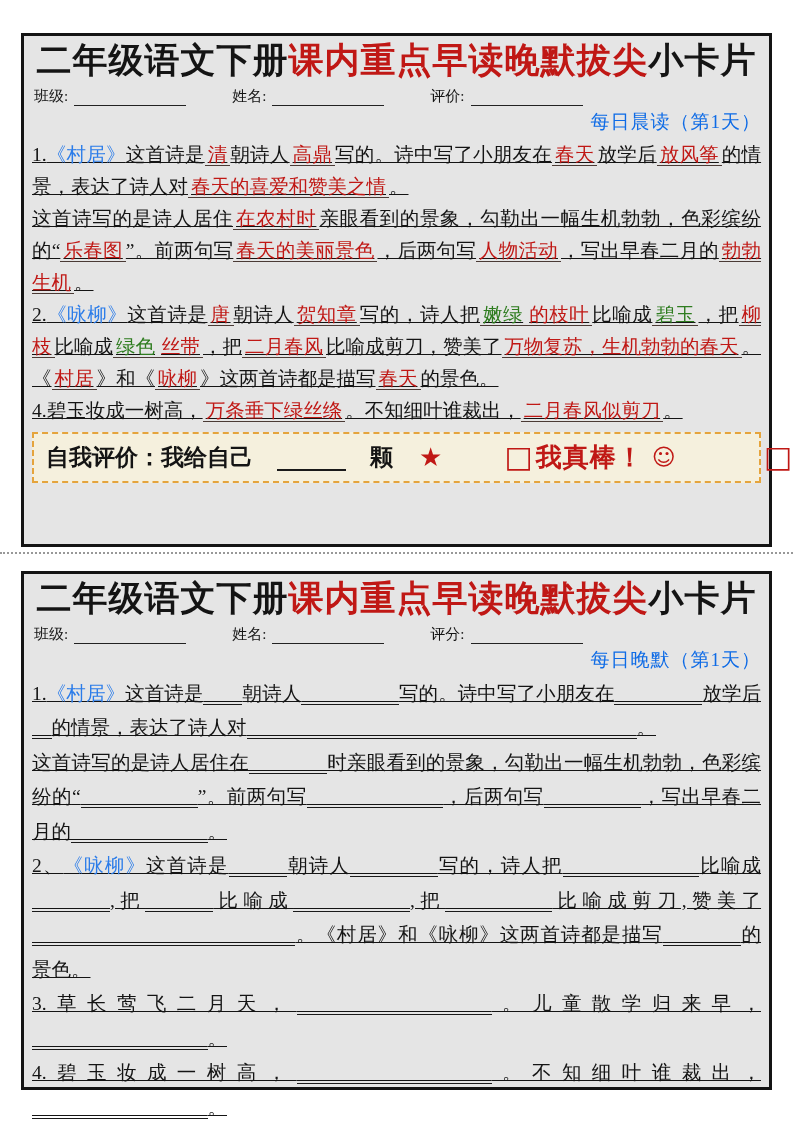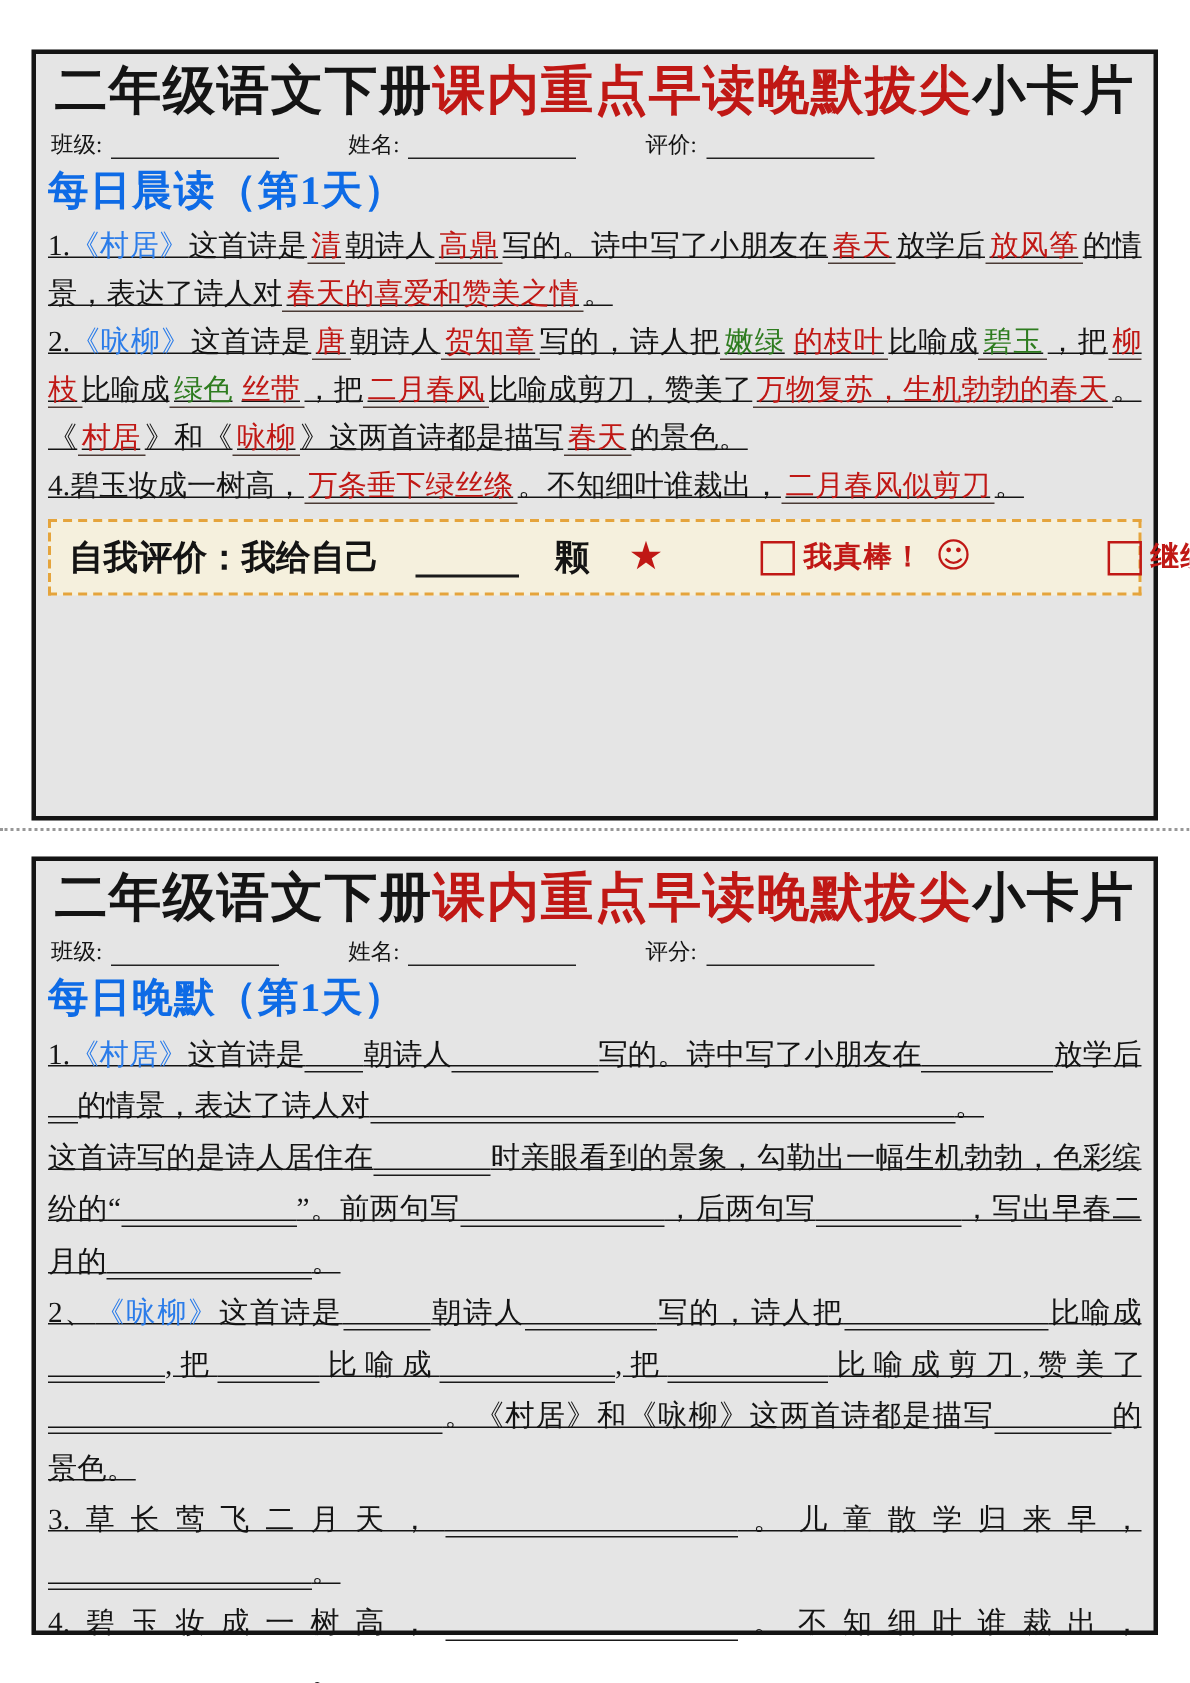--- a/index.html
+++ b/index.html
@@ -28,21 +28,21 @@
   .cut-line{position:absolute;top:552px;left:0;width:793px;border-top:2px dotted #989898;}
   .card-title{
     text-align:center;font-size:35px;font-weight:700;
     letter-spacing:1px;line-height:1.22;white-space:nowrap;
   }
   .card-title .t-red{color:var(--accent-red);}
   .fields{display:flex;align-items:flex-end;font-size:15px;margin:4px 2px 2px 2px;}
   .field{display:flex;align-items:flex-end;margin-right:46px;}
   .field-line{display:inline-block;width:112px;border-bottom:1.6px solid #222;height:1.1em;margin-left:6px;}
   .section-heading{
-    text-align:left;font-size:27px;font-weight:700;
+    text-align:right;font-size:19px;font-weight:400;
     color:var(--heading-blue);margin:3px 0 4px 0;letter-spacing:1px;
   }
   .body-text{font-size:19.5px;text-align:justify;overflow-wrap:anywhere;text-decoration:underline;}
   #card-morning .body-text{line-height:32px;}
   #card-evening .body-text{line-height:34.5px;}
   .body-text p{margin:0;}
   .sg-p{color:#141414;}
   .sg-r{color:var(--accent-red);border-bottom:1.6px solid #4a3a35;padding:0 3px;}
   .sg-g{color:var(--answer-green);border-bottom:1.6px solid #4a3a35;padding:0 3px;}
   .sg-b{color:var(--title-blue);}
@@ -51,21 +51,21 @@
     display:flex;align-items:center;
     background:var(--eval-bg);border:2.5px dashed var(--eval-border);
     margin:5px 0 0 0;height:51px;padding:0 12px;
     font-weight:700;font-size:23px;white-space:nowrap;gap:24px;
   }
   .eval-blank{color:transparent;border-bottom:2px solid #1a1a1a;font-size:23px;}
   .eval-star{color:var(--accent-red);font-size:26px;margin-left:2px;font-family:"DejaVu Sans",sans-serif;}
   .eval-opt{display:flex;align-items:center;margin-left:38px;color:var(--accent-red);}
   .eval-opt.second{margin-left:64px;}
   .eval-box{font-size:30px;line-height:1;font-weight:400;margin-right:3px;font-family:"DejaVu Sans",sans-serif;}
-  .eval-red{font-size:19px;letter-spacing:1px;}
+  .eval-red{font-size:26px;letter-spacing:1px;}
   .eval-face{font-size:23px;margin-left:8px;font-family:"DejaVu Sans",sans-serif;font-weight:400;}
 </style>
 </head>
 <body>
 
 <div>
 
   <section class="card" id="card-morning">
     <h1 class="card-title">
       <span>二年级语文下册</span><span class="t-red">课内重点早读晚默拔尖</span><span>小卡片</span>
@@ -80,20 +80,21 @@
         <span class="field-line"></span>
       </span>
       <span class="field">
         <span>评价:</span>
         <span class="field-line"></span>
       </span>
     </div>
     <h2 class="section-heading">每日晨读（第1天）</h2>
     <div class="body-text">
       <p><span class="sg-p">1.</span><span class="sg-b">《村居》</span><span class="sg-p">这首诗是</span><span class="sg-r">清</span><span class="sg-p">朝诗人</span><span class="sg-r">高鼎</span><span class="sg-p">写的。诗中写了小朋友在</span><span class="sg-r">春天</span><span class="sg-p">放学后</span><span class="sg-r">放风筝</span><span class="sg-p">的情景，表达了诗人对</span><span class="sg-r">春天的喜爱和赞美之情</span><span class="sg-p">。</span></p>
+      <p><span class="sg-p">这首诗写的是诗人居住</span><span class="sg-r">在农村时</span><span class="sg-p">亲眼看到的景象，勾勒出一幅生机勃勃，色彩缤纷的“</span><span class="sg-r">乐春图</span><span class="sg-p">”。前两句写</span><span class="sg-r">春天的美丽景色</span><span class="sg-p">，后两句写</span><span class="sg-r">人物活动</span><span class="sg-p">，写出早春二月的</span><span class="sg-r">勃勃生机</span><span class="sg-p">。</span></p>
       <p><span class="sg-p">2.</span><span class="sg-b">《咏柳》</span><span class="sg-p">这首诗是</span><span class="sg-r">唐</span><span class="sg-p">朝诗人</span><span class="sg-r">贺知章</span><span class="sg-p">写的，诗人把</span><span class="sg-g">嫩绿</span><span class="sg-r">的枝叶</span><span class="sg-p">比喻成</span><span class="sg-g">碧玉</span><span class="sg-p">，把</span><span class="sg-r">柳枝</span><span class="sg-p">比喻成</span><span class="sg-g">绿色</span><span class="sg-r">丝带</span><span class="sg-p">，把</span><span class="sg-r">二月春风</span><span class="sg-p">比喻成剪刀，赞美了</span><span class="sg-r">万物复苏，生机勃勃的春天</span><span class="sg-p">。《</span><span class="sg-r">村居</span><span class="sg-p">》和《</span><span class="sg-r">咏柳</span><span class="sg-p">》这两首诗都是描写</span><span class="sg-r">春天</span><span class="sg-p">的景色。</span></p>
       <p><span class="sg-p">4.碧玉妆成一树高，</span><span class="sg-r">万条垂下绿丝绦</span><span class="sg-p">。不知细叶谁裁出，</span><span class="sg-r">二月春风似剪刀</span><span class="sg-p">。</span></p>
     </div>
     <div class="eval">
       <span>自我评价：我给自己</span>
       <span class="eval-blank">______</span>
       <span>颗</span>
       <span class="eval-star">★</span>
       <span class="eval-opt">
         <span class="eval-box">□</span>

